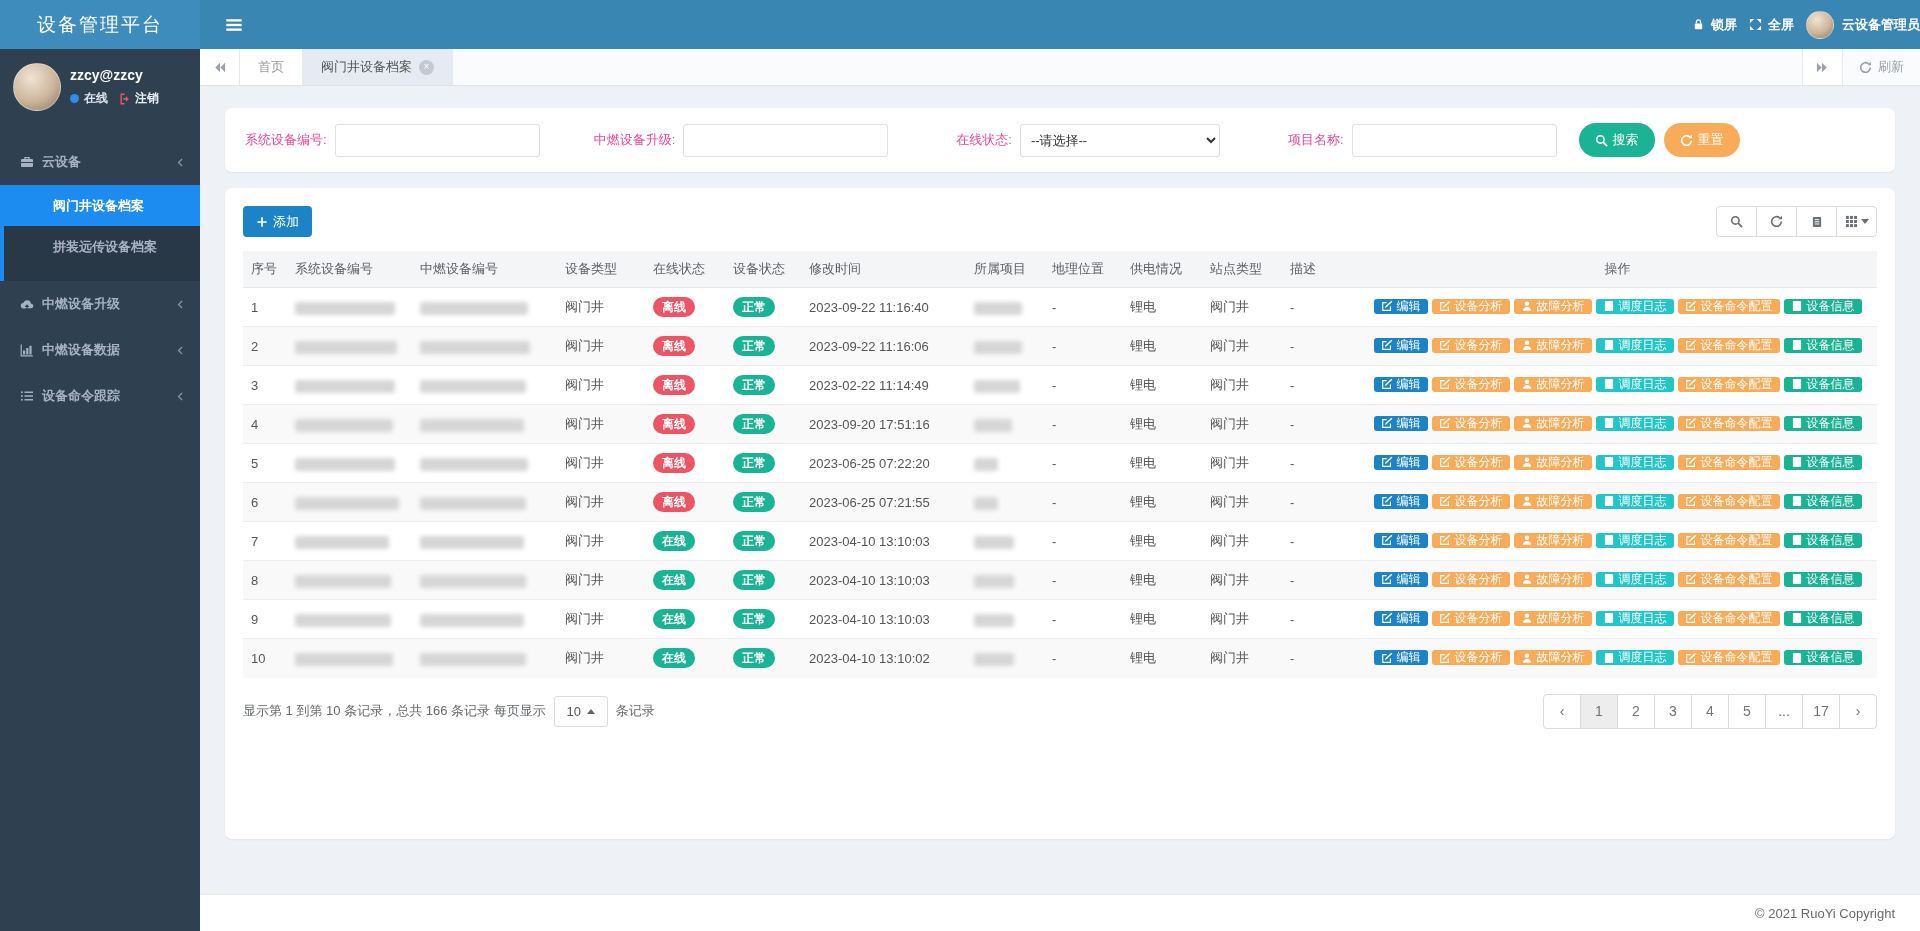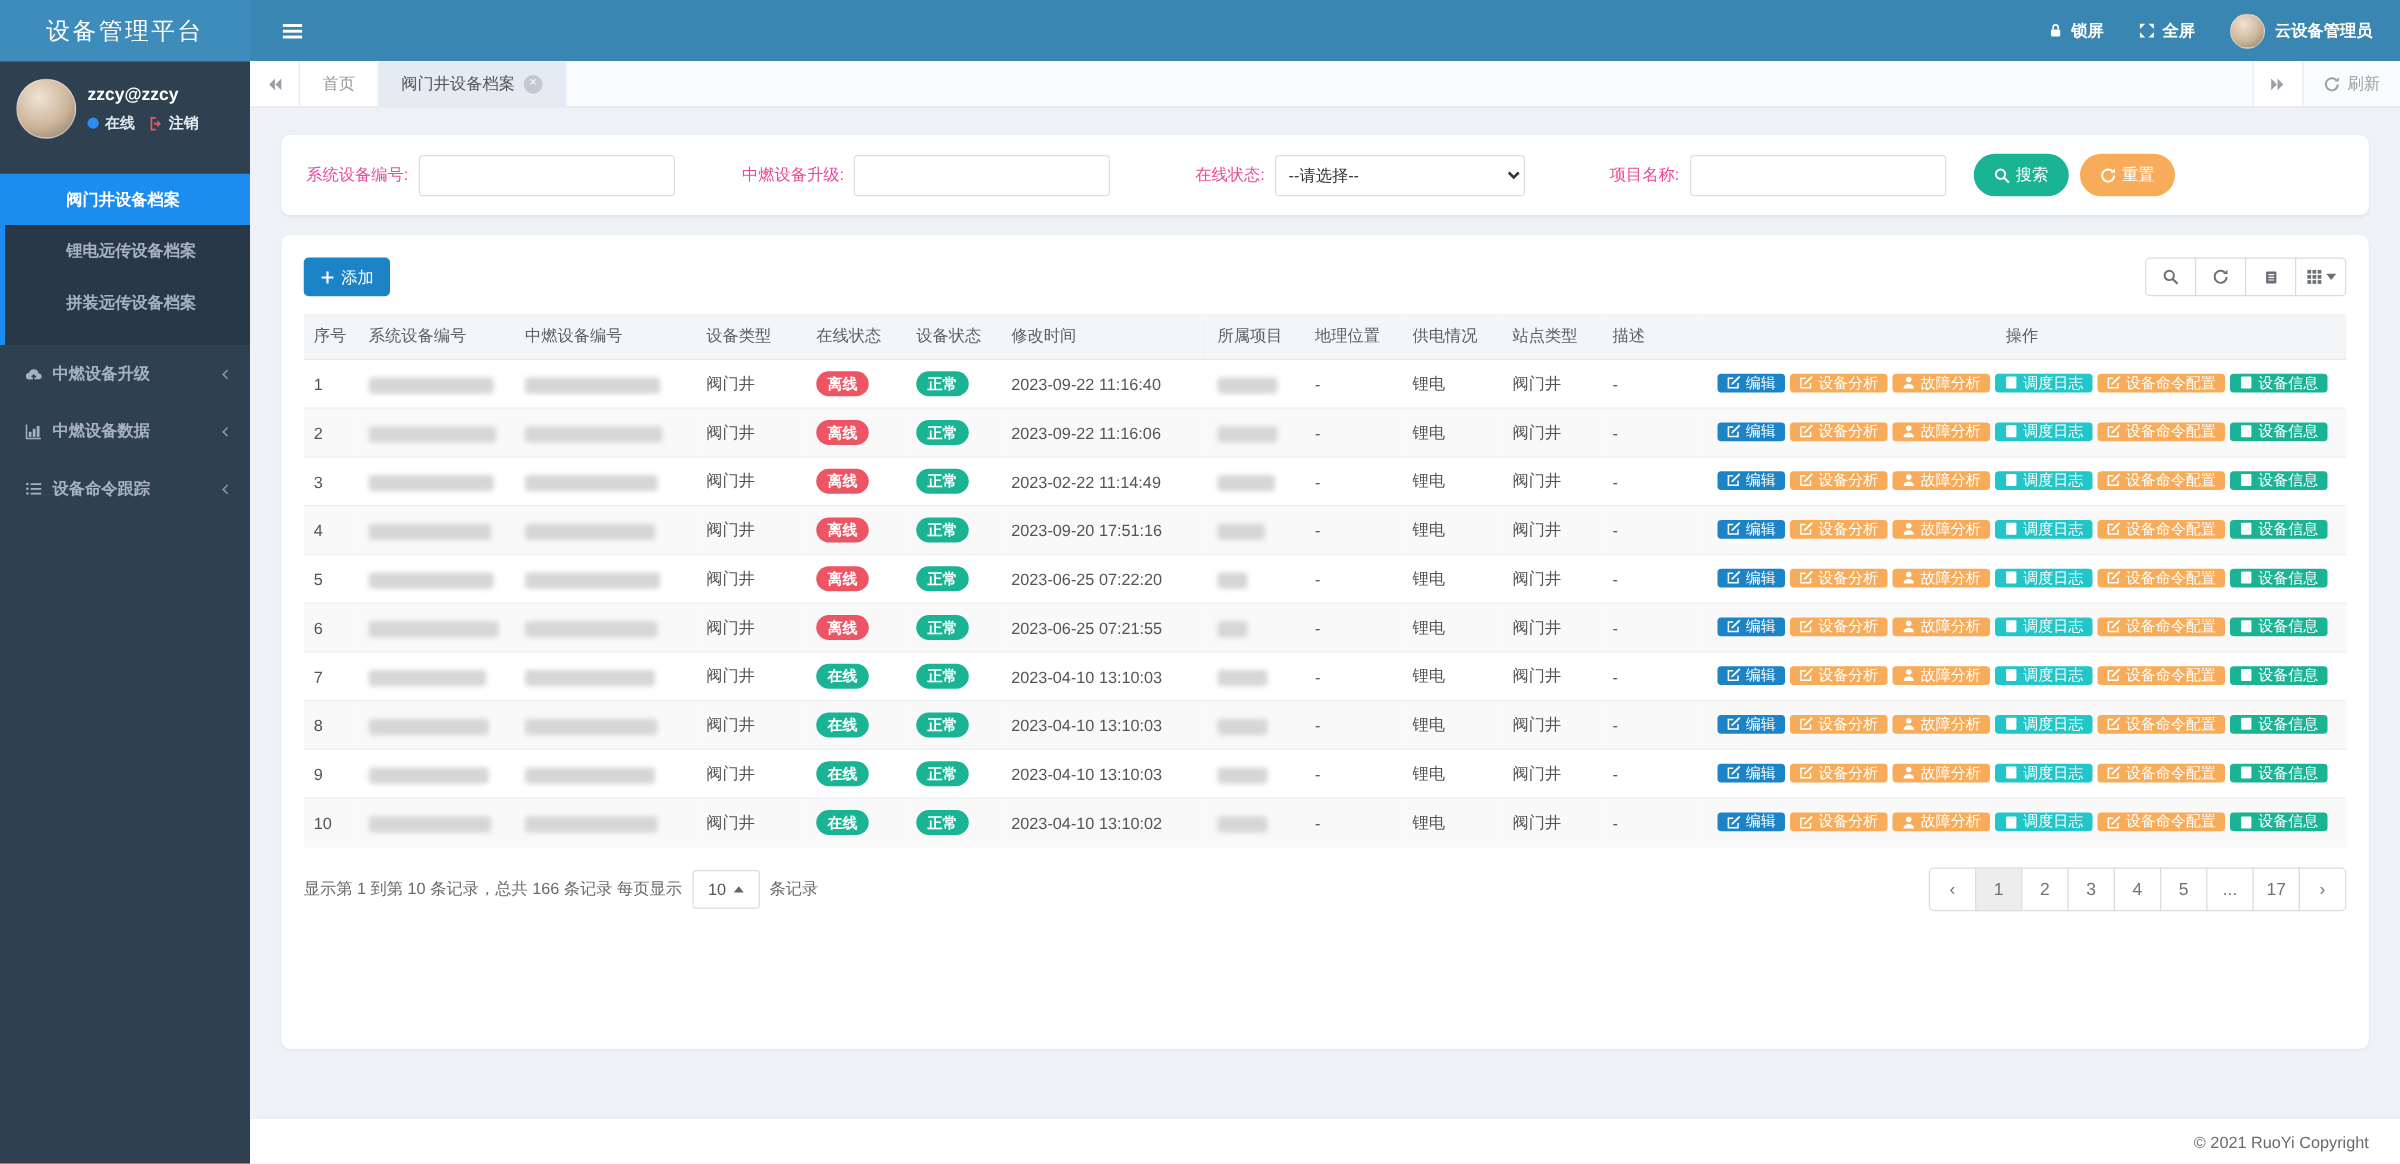--- a/index.html
+++ b/index.html
@@ -6,21 +6,21 @@
   html,body { width:1920px; height:931px; overflow:hidden; }
   body { font-family:"Liberation Sans","DejaVu Sans",sans-serif; background:#eef1f5; font-size:13px; color:#555; }
   .app { width:1920px; height:931px; display:flex; flex-direction:column; }
 
   
   .topbar { height:49px; display:flex; align-items:stretch; background:#3a86b3; flex:0 0 49px; }
   .brand { width:200px; background:#3d8cbb; color:#fff; font-size:19px; letter-spacing:2px;
            display:flex; align-items:center; justify-content:center; font-weight:400; }
   .topbar-left { display:flex; align-items:center; padding-left:24px; color:#fff; }
   .hamburger { width:20px; cursor:pointer; color:#fff; }
-  .topbar-right { margin-left:auto; display:flex; align-items:center; gap:28px; padding-right:22px; color:#fff; }
+  .topbar-right { margin-left:auto; display:flex; align-items:center; gap:12px; color:#fff; }
   .top-link { display:flex; align-items:center; gap:6px; color:#fff; font-size:13px; font-weight:700; cursor:pointer; }
   .top-user { display:flex; align-items:center; gap:8px; font-weight:700; font-size:13px; cursor:pointer; }
   .avatar { border-radius:50%; background:radial-gradient(circle at 38% 30%, #f0e3d3, #cdb59b 55%, #8d7c6a 95%);
             border:1px solid rgba(255,255,255,.35); }
   .avatar.small { width:28px; height:28px; }
   .avatar.big { width:48px; height:48px; }
 
   
   .main { flex:1; display:flex; min-height:0; }
   .sidebar { width:200px; flex:0 0 200px; background:#2f4050; color:#a7b1c2; }
@@ -183,28 +183,40 @@
                     <path d="M8 3.8 11.5 7 8 10.2V8H5V6h3z" fill="currentColor"></path>
                   </svg>
                 </span>
               <span>注销</span>
             </span>
           </div>
         </div>
       </div>
 
       <div class="menu">
+        <div class="menu-item">
+          <span class="ic">
+              <svg width="14" height="14" viewBox="0 0 14 14">
+                <rect x="1" y="4" width="12" height="8" rx="1" fill="currentColor"></rect>
+                <path d="M5 4V2.6h4V4" fill="none" stroke="currentColor" stroke-width="1.4"></path>
+                <rect x="1" y="7" width="12" height="1" fill="#2f4050"></rect>
+              </svg>
+            </span>
+          <span>云设备</span>
+          <span class="ic chev">
+              <svg width="11" height="11" viewBox="0 0 14 14">
+                <path d="M9 2.5 4.5 7 9 11.5" fill="none" stroke="currentColor" stroke-width="1.6"></path>
+              </svg>
+            </span>
+        </div>
 
         <div class="menu-group open">
           <div class="submenu">
             <div class="submenu-item active">
               <span>阀门井设备档案</span>
-            </div>
-            <div class="submenu-item">
-              <span>锂电远传设备档案</span>
             </div>
             <div class="submenu-item">
               <span>拼装远传设备档案</span>
             </div>
           </div>
         </div>
 
         <div class="menu-item">
           <span class="ic">
               <svg width="14" height="14" viewBox="0 0 14 14">

